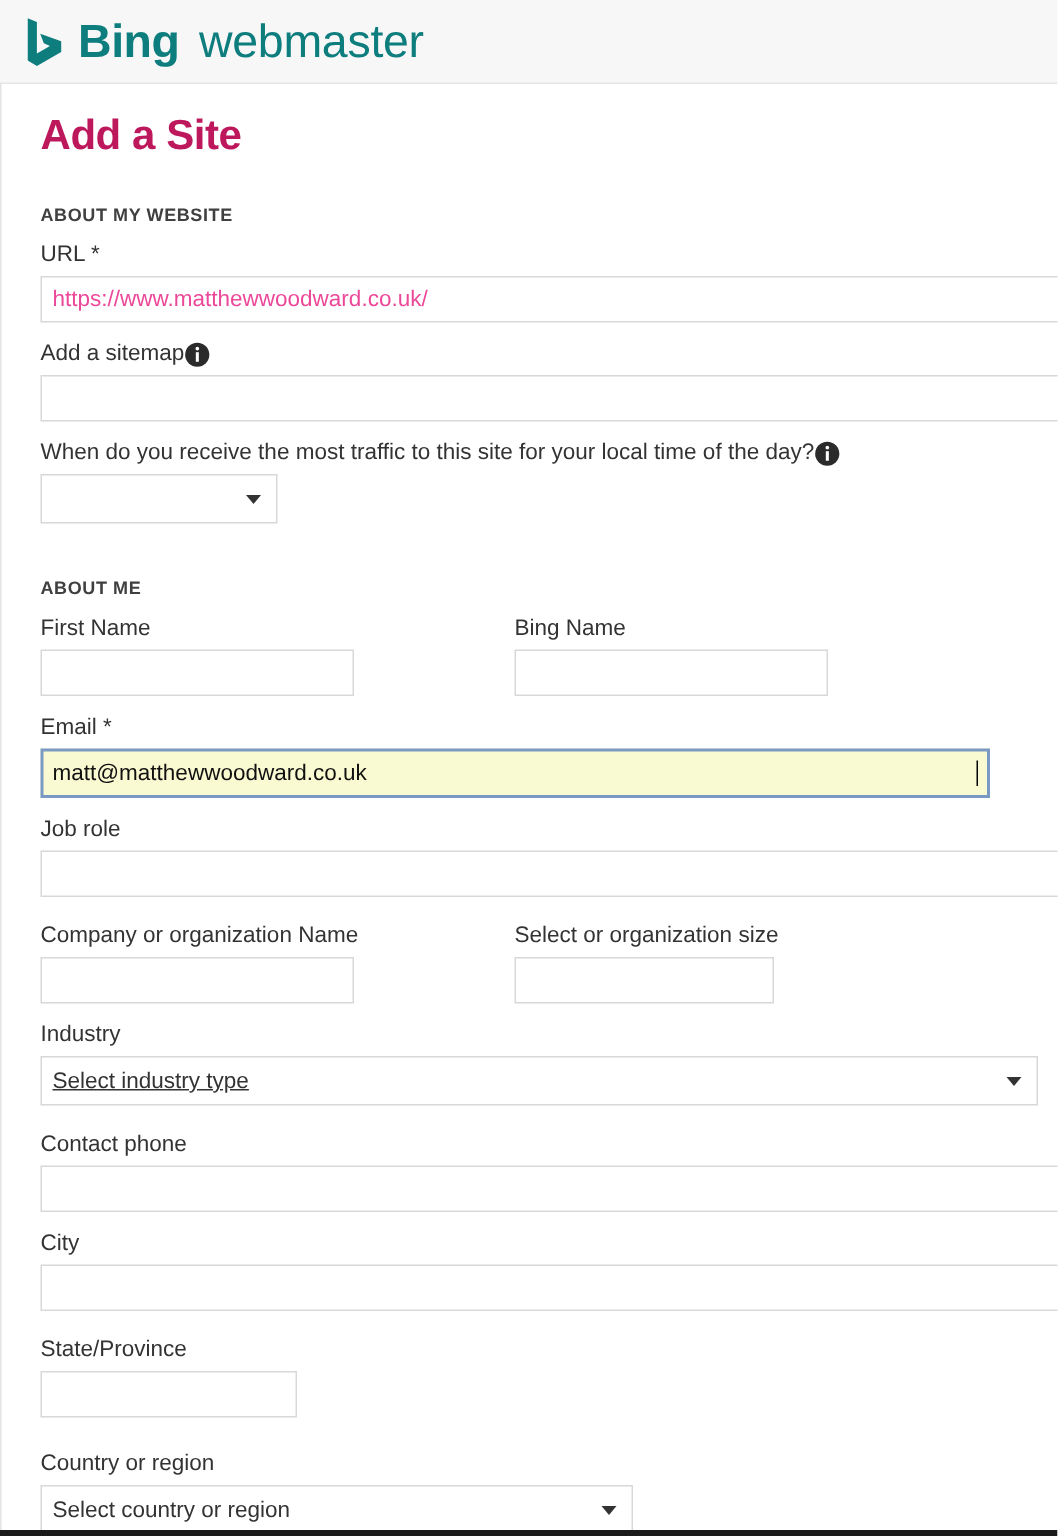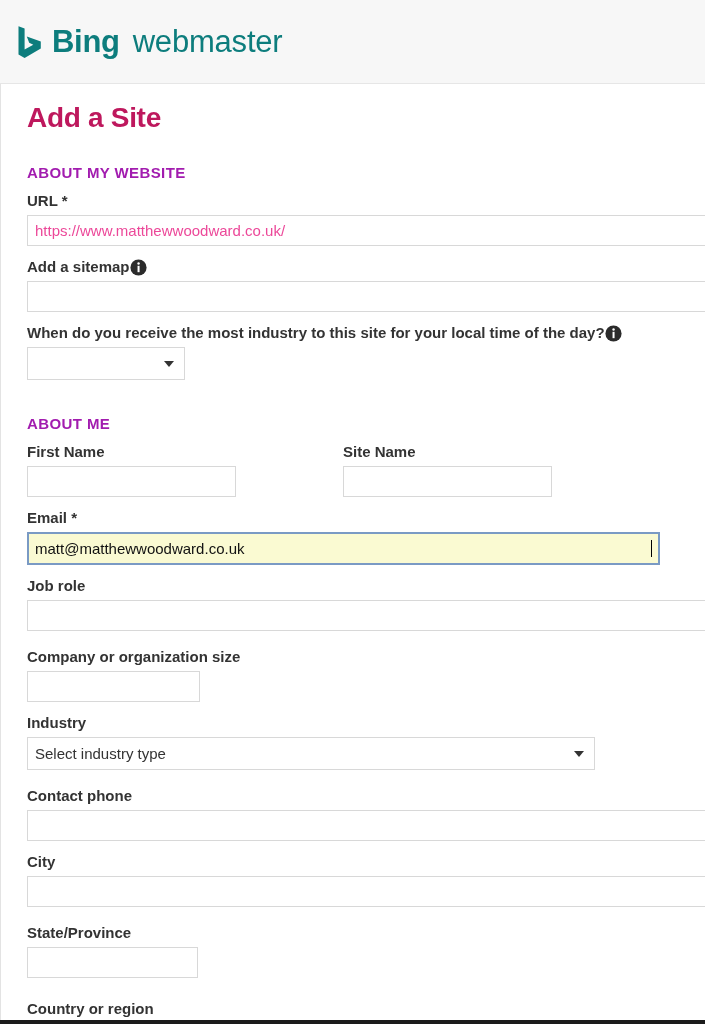--- a/index.html
+++ b/index.html
@@ -13,21 +13,21 @@
     height: 1024px;
     background: #ffffff;
     font-family: "Liberation Sans", sans-serif;
     color: #1a1a1a;
     overflow: hidden;
     position: relative;
   }
 
   
   .site-header {
-    height: 84px;
+    height: 56px;
     background: #f7f7f7;
     border-bottom: 1px solid #e6e6e6;
     display: flex;
     align-items: center;
     padding-left: 17px;
   }
   .brand {
     display: flex;
     align-items: center;
     gap: 9px;
@@ -66,39 +66,38 @@
     padding: 18px 46px 0 26px;
   }
   .page-title {
     font-size: 28px;
     font-weight: bold;
     color: #be185d;
     margin: 0 0 30px 0;
     letter-spacing: -0.3px;
   }
   .section-title {
-    font-size: 15px;
+    font-size: 12px;
     font-weight: bold;
-    color: #a21caf;
+    color: #404040;
     letter-spacing: 0.4px;
     margin: 0 0 10px 0;
     text-transform: uppercase;
   }
   .section-title.about-me {
     margin-top: 31px;
   }
 
   .field { margin-bottom: 11px; }
   .field-label {
     display: block;
     font-size: 15px;
     color: #333333;
     margin-bottom: 4px;
     line-height: 20px;
-    font-weight: bold;
   }
   .label-row {
     display: flex;
     align-items: center;
     gap: 0;
     margin-bottom: 4px;
   }
   .label-row .field-label { margin-bottom: 0; }
 
   .text-input {
@@ -171,21 +170,21 @@
     font-family: "Liberation Sans", sans-serif;
     font-size: 15px;
     color: #333333;
     padding: 0 26px 0 7px;
     display: flex;
     align-items: center;
     cursor: default;
     line-height: 1;
   }
   .select-box.sm { width: 158px; }
-  .select-box.full { width: 568px; }
+  .select-box.full { width: 665px; text-decoration: underline; }
   .select-box.med { width: 395px; }
   .select-arrow {
     position: absolute;
     right: 11px;
     top: 50%;
     transform: translateY(-50%);
     width: 0; height: 0;
     border-left: 5px solid transparent;
     border-right: 5px solid transparent;
     border-top: 6px solid #333333;
@@ -245,62 +244,66 @@
           <circle cx="8" cy="8" r="7.6" fill="#2b2b2b"></circle>
           <rect x="7.1" y="6.4" width="1.9" height="6" fill="#ffffff"></rect>
           <circle cx="8.05" cy="4.2" r="1.15" fill="#ffffff"></circle>
         </svg>
       </div>
       <input class="text-input" type="text" value="" style="">
     </div>
 
     <div class="field gap-md">
       <div class="label-row">
-        <label class="field-label">When do you receive the most industry to this site for your local time of the day?</label>
+        <label class="field-label">When do you receive the most traffic to this site for your local time of the day?</label>
         <svg class="info-icon" viewBox="0 0 16 16">
           <circle cx="8" cy="8" r="7.6" fill="#2b2b2b"></circle>
           <rect x="7.1" y="6.4" width="1.9" height="6" fill="#ffffff"></rect>
           <circle cx="8.05" cy="4.2" r="1.15" fill="#ffffff"></circle>
         </svg>
       </div>
       <div class="select-wrap">
         <div class="select-box sm"></div>
         <span class="select-arrow"></span>
       </div>
     </div>
 
     <h2 class="section-title about-me">ABOUT ME</h2>
 
     <div class="row2">
       <div class="col-a">
         <label class="field-label">First Name</label>
         <input class="input-sm" type="text" value="" style="">
       </div>
       <div class="col-b">
-        <label class="field-label">Site Name</label>
+        <label class="field-label">Bing Name</label>
         <input class="input-sm" type="text" value="" style="">
       </div>
     </div>
 
     <div class="field">
       <label class="field-label">Email *</label>
       <div class="autofill-display">
         <span>matt@matthewwoodward.co.uk</span>
           <span class="caret"></span>
       </div>
     </div>
 
     <div class="field gap-md">
       <label class="field-label">Job role</label>
       <input class="text-input" type="text" value="" style="">
     </div>
 
     <div class="row2">
+      <div class="col-a">
+        <label class="field-label">Company or organization Name</label>
+        <input class="input-sm" type="text" value="" style="">
+      </div>
       <div class="col-b">
-        <label class="field-label">Company or organization size</label>
+        <label class="field-label">Select or organization size</label>
         <input class="input-sm w-mid" type="text" value="" style="">
       </div>
     </div>
 
     <div class="field gap-md">
       <label class="field-label">Industry</label>
       <div class="select-wrap">
         <div class="select-box full">Select industry type</div>
         <span class="select-arrow"></span>
       </div>

